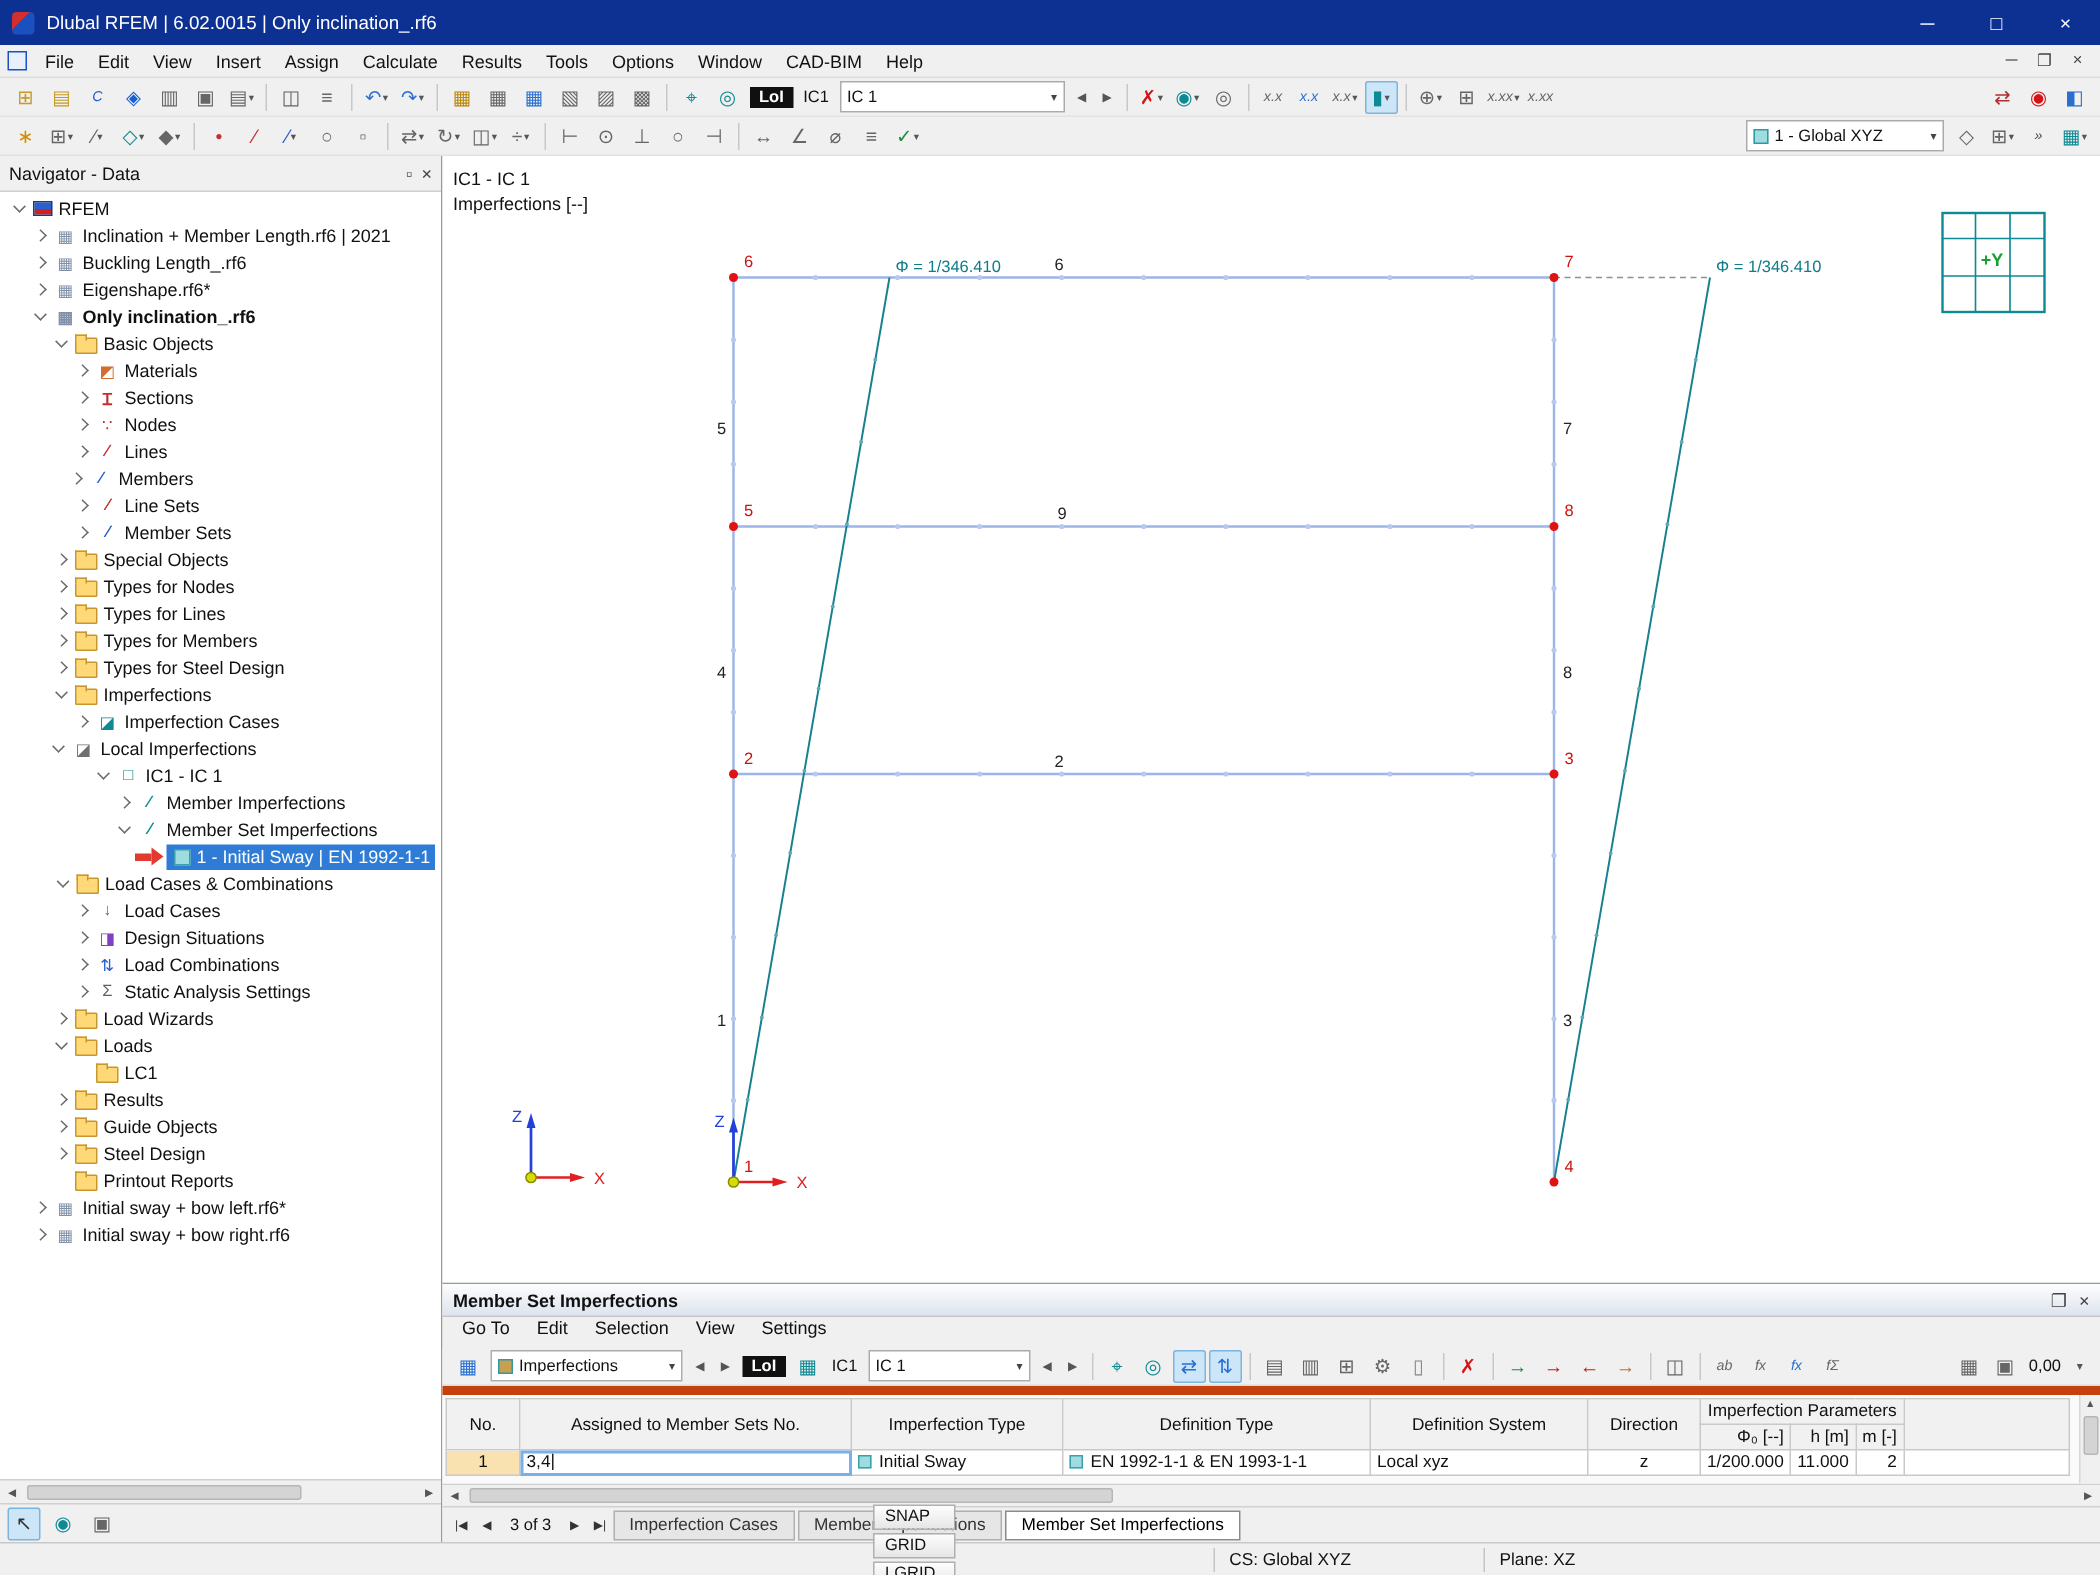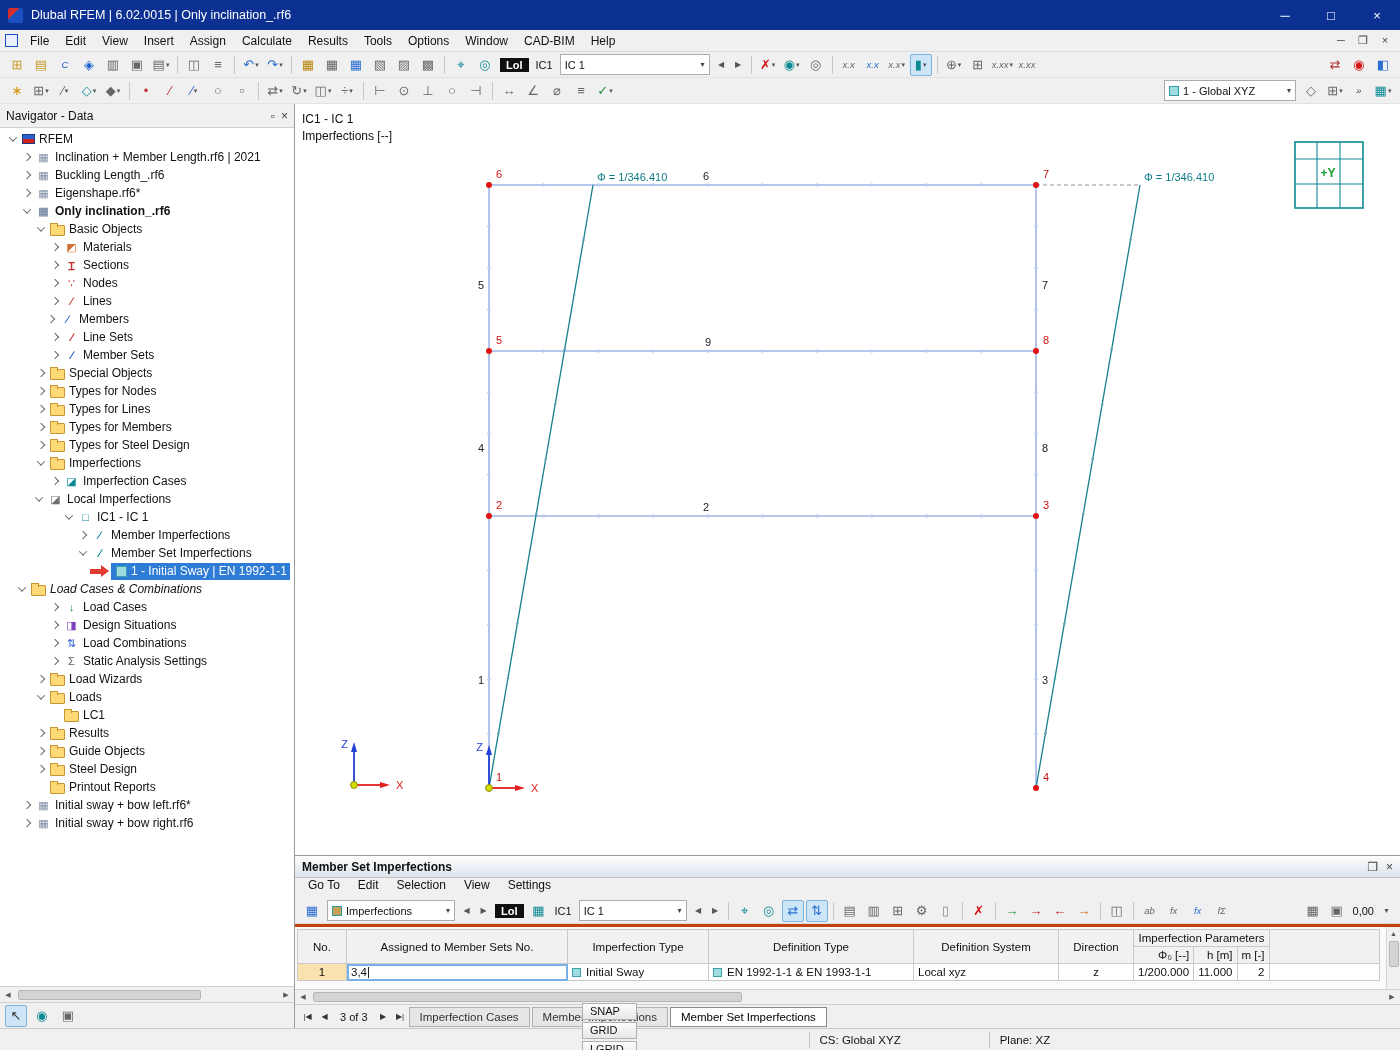--- a/index.html
+++ b/index.html
@@ -91,21 +91,21 @@
   .viewport { flex:1; position:relative; background:#fff; overflow:hidden; }
   .vp-title { position:absolute; left:7px; top:7px; line-height:17px; z-index:2; }
   .viewport svg { position:absolute; left:0; top:0; }
   
   .bpanel { height:173px; border-top:1px solid #9a9a9a; background:#f0f0f0; display:flex; flex-direction:column; flex:none; }
   .bp-header { height:22px; display:flex; align-items:center; padding:0 7px; background:linear-gradient(#fdfdfd,#dde4ee); border-bottom:1px solid #c4c4c4; font-weight:bold; }
   .bp-hbtns { margin-left:auto; display:flex; gap:8px; color:#444; font-weight:normal; }
   .bp-menu { height:20px; display:flex; align-items:flex-start; padding-left:4px; }
   .bp-menu-item { padding:0 9px; }
   .bp-toolbar { height:26px; border-bottom:1px solid #dcdcdc; }
-  .bp-table-wrap { flex:1; background:#fafafa; position:relative; overflow:hidden; border-top:3px solid #c2410c; }
+  .bp-table-wrap { flex:1; background:#fafafa; position:relative; overflow:hidden; border-top:6px solid #c2410c; }
   table.imp-table { border-collapse:collapse; table-layout:fixed; font-size:11.5px; margin:2px 0 0 2px; background:#fff; }
   .imp-table th, .imp-table td { border:1px solid #c9c9c9; height:17px; padding:0 4px; overflow:hidden; white-space:nowrap; font-weight:normal; }
   .imp-table th { background:#f1f1f1; text-align:center; }
   .imp-table th.params { text-align:right; }
   .imp-table th.sub { text-align:right; }
   .imp-table td.center { text-align:center; }
   .imp-table td.right { text-align:right; }
   .imp-table td.rowno { background:#f9e2b0; text-align:center; }
   .imp-table td.edit { background:#fff; outline:2px solid #7ab0e8; outline-offset:-2px; }
   .caret { display:inline-block; width:1px; height:11px; background:#222; margin-left:1px; vertical-align:-2px; }
@@ -631,21 +631,21 @@
         <div class="tree-row" style="padding-left: 90px;">
           <span class="sel-arrow">
             <span class="arrow-shaft"></span>
             <span class="arrow-head"></span>
           </span>
           <span class="tree-label selected">
             <span class="ticon imp-entry"></span>
             <span class="tlabel">1 - Initial Sway | EN 1992-1-1</span>
           </span>
         </div>
-        <div class="tree-row" style="padding-left: 15px; font-style: italic;">
+        <div class="tree-row" style="padding-left: 35px;">
           <span class="chev-box">
             <span class="chev down"></span>
           </span>
           <span class="tree-label">
             <span class="ticon folder"></span>
             <span class="tlabel">Load Cases &amp; Combinations</span>
           </span>
         </div>
         <div class="tree-row" style="padding-left: 48px;">
           <span class="chev-box">

